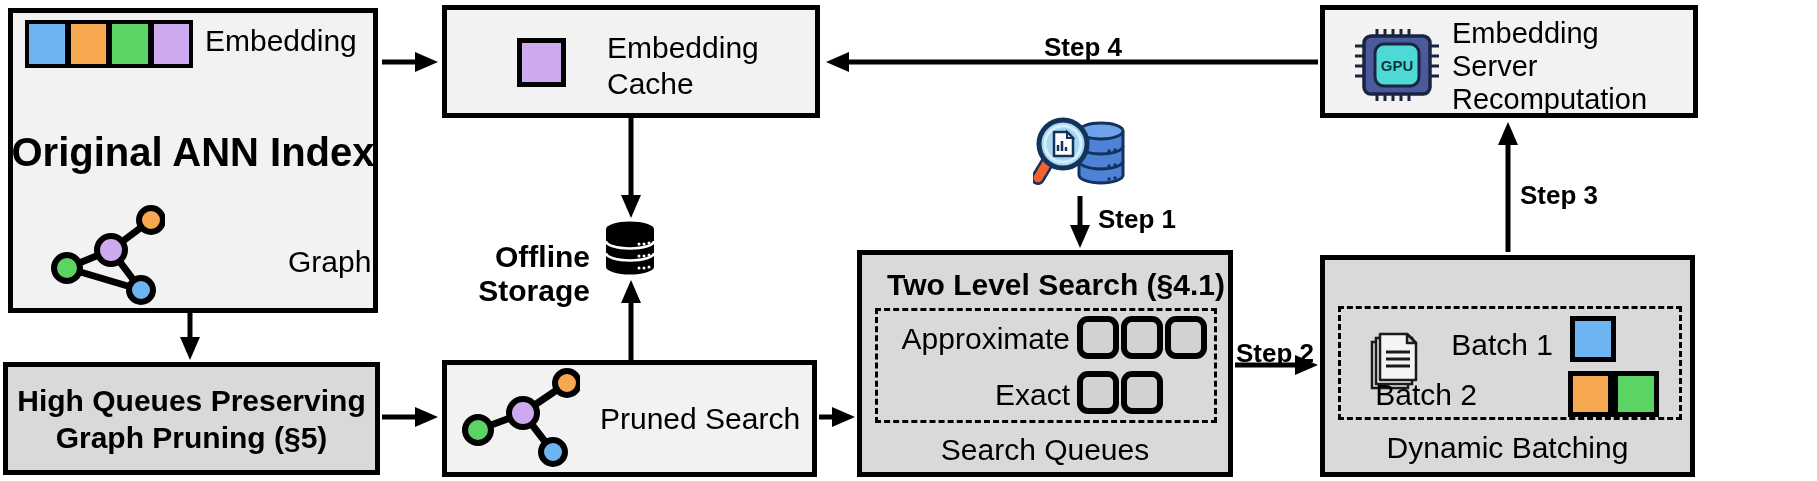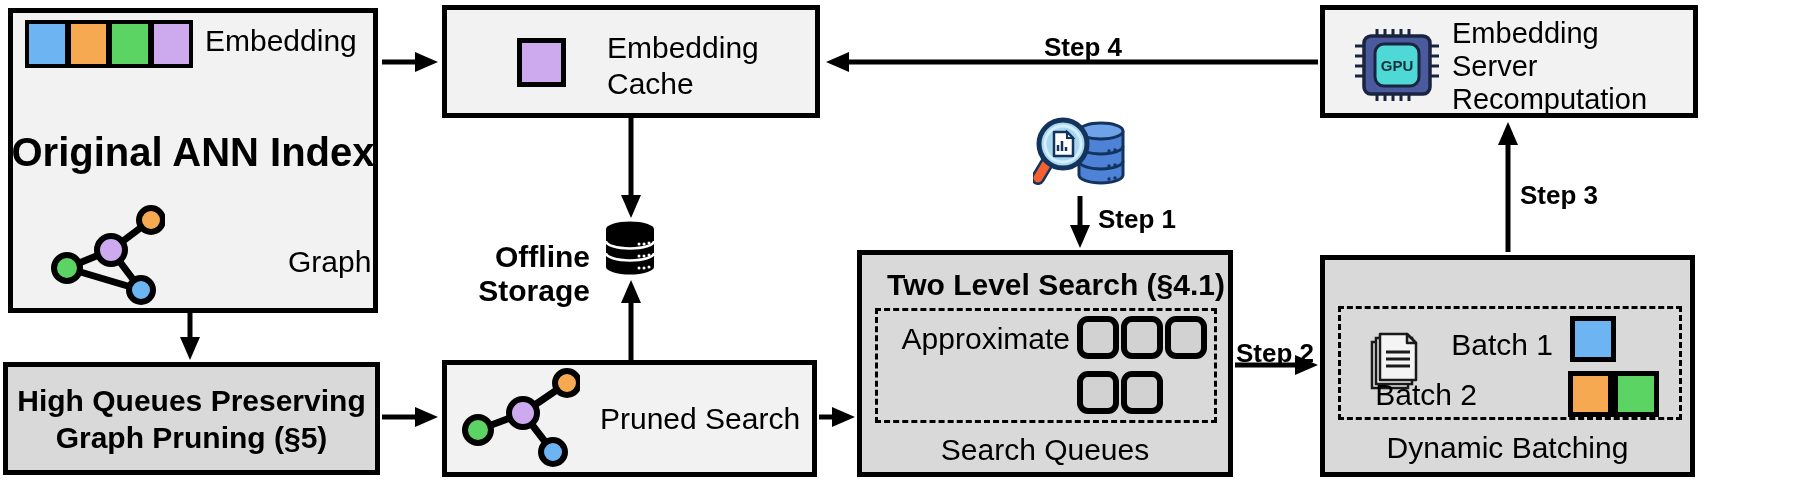--- a/index.html
+++ b/index.html
@@ -183,20 +183,21 @@
   <div class="step" style="left:1098px;top:196px;">Step 1</div>
 
   <div class="lbl bold center" style="left:857px;top:268px;width:376px;margin-left:11px;">Two Level Search (§4.1)</div>
   <div class="dashed" style="left:875px;top:308px;width:342px;height:115px;"></div>
   <div class="lbl right" style="left:885px;top:322px;width:185px;">Approximate</div>
   <div class="qrow" style="left:1077px;top:316px;">
     <div class="qsq"></div>
     <div class="qsq"></div>
     <div class="qsq"></div>
   </div>
+  <div class="lbl right" style="left:885px;top:378px;width:185px;">Exact</div>
   <div class="qrow" style="left:1077px;top:371px;">
     <div class="qsq"></div>
     <div class="qsq"></div>
   </div>
   <div class="lbl center" style="left:857px;top:433px;width:376px;">Search Queues</div>
 
   <div class="step" style="left:1225px;top:330px;width:100px;text-align:center;">Step 2</div>
 
   <div class="dashed" style="left:1338px;top:306px;width:344px;height:114px;"></div>
   <svg style="left:1368px;top:330px;" width="54" height="64" viewBox="0 0 54 64">

